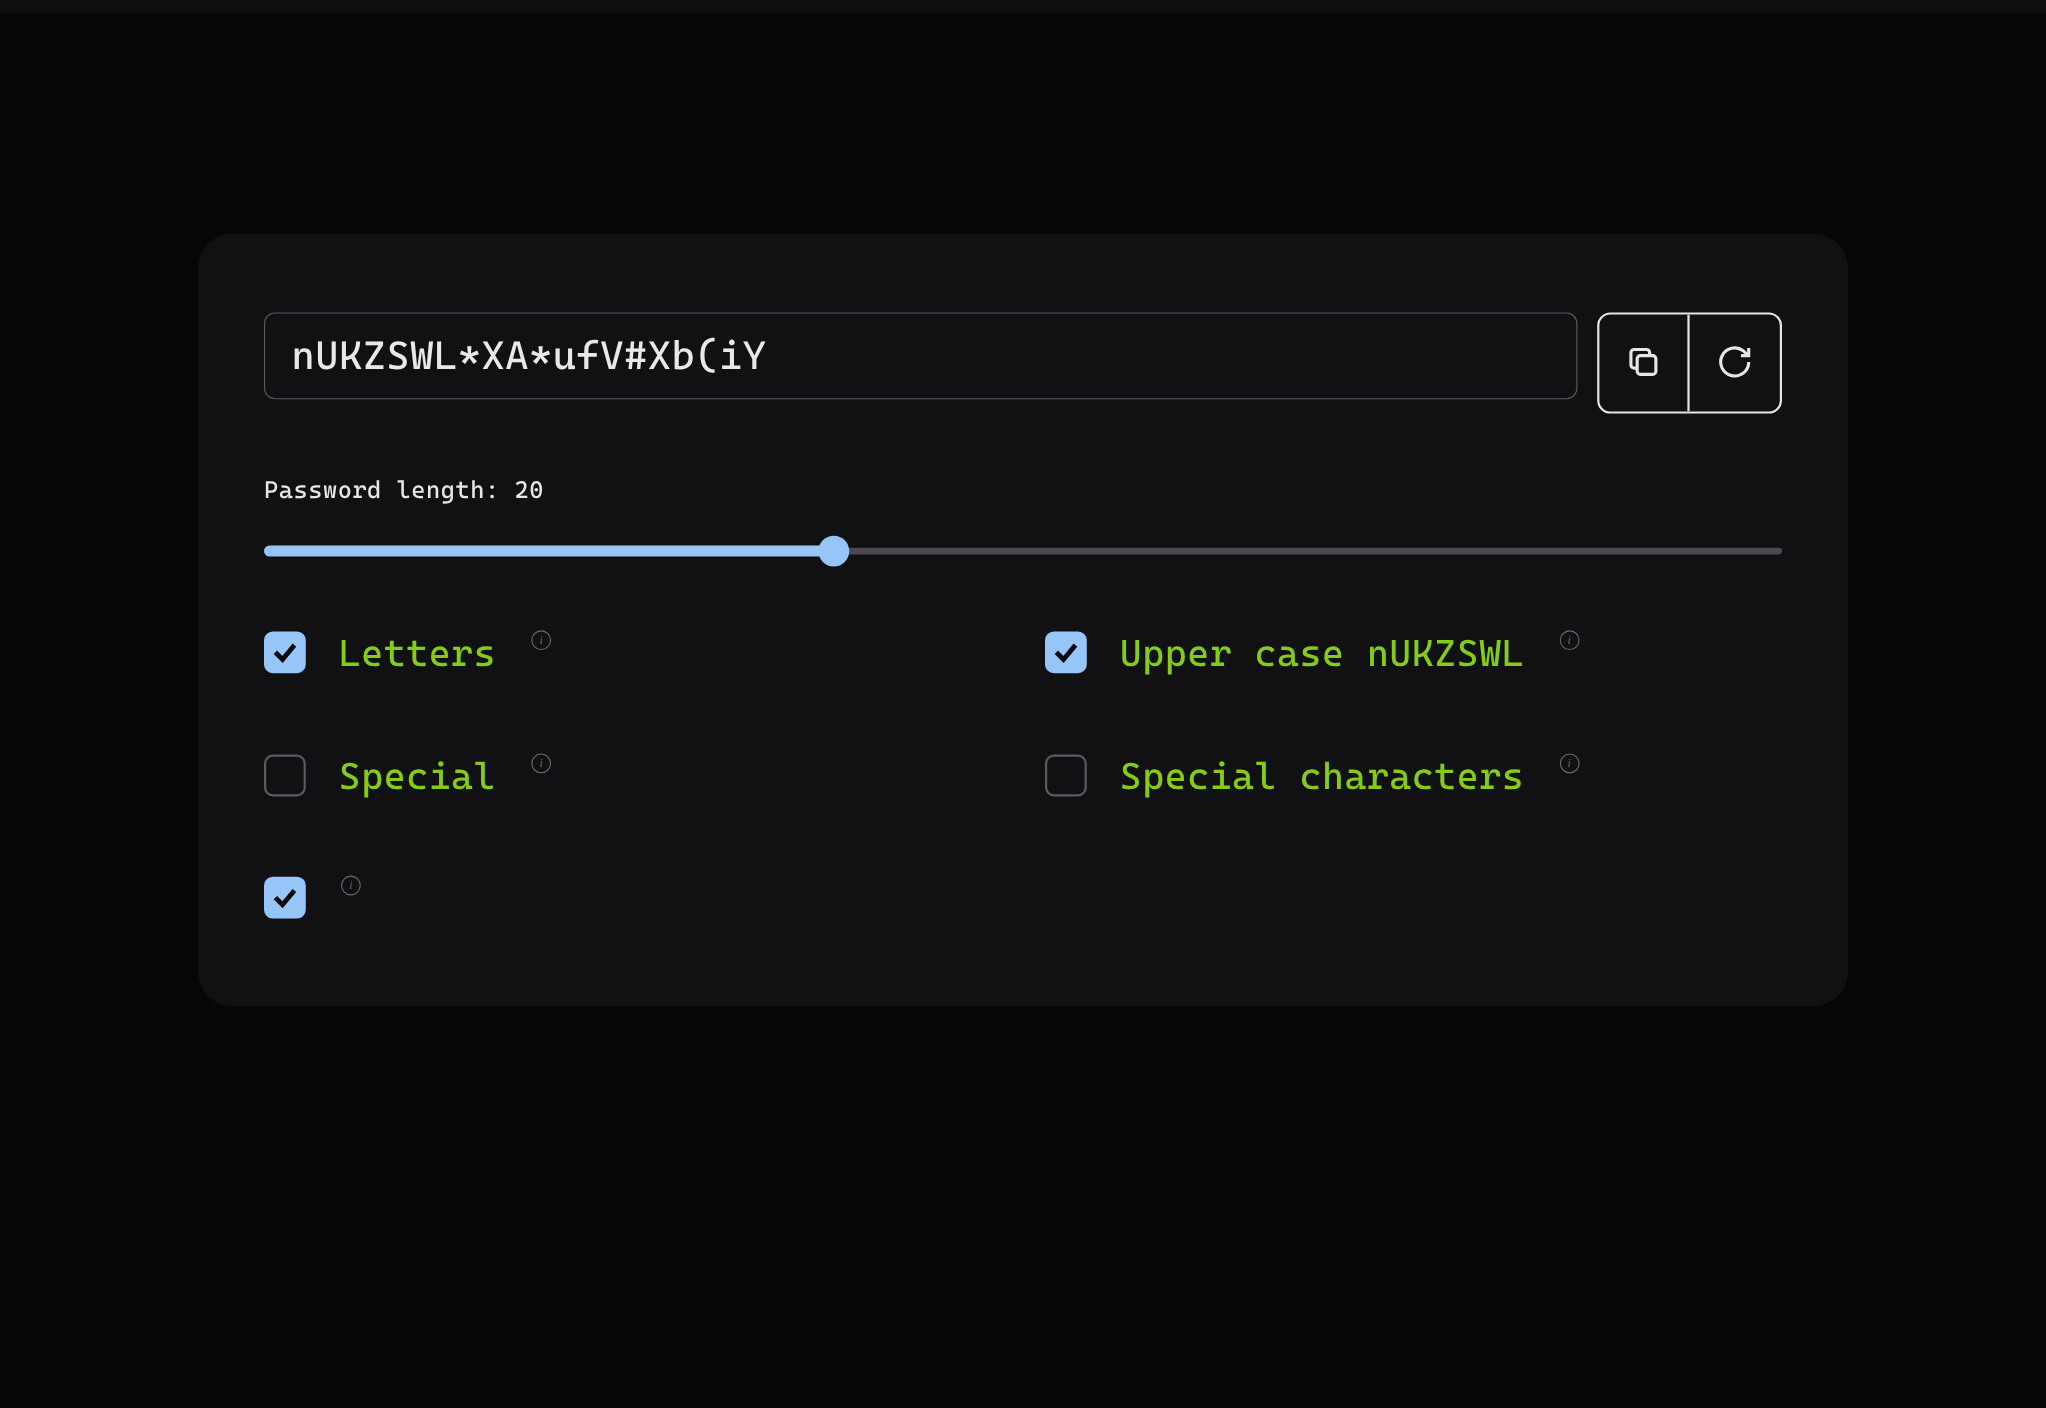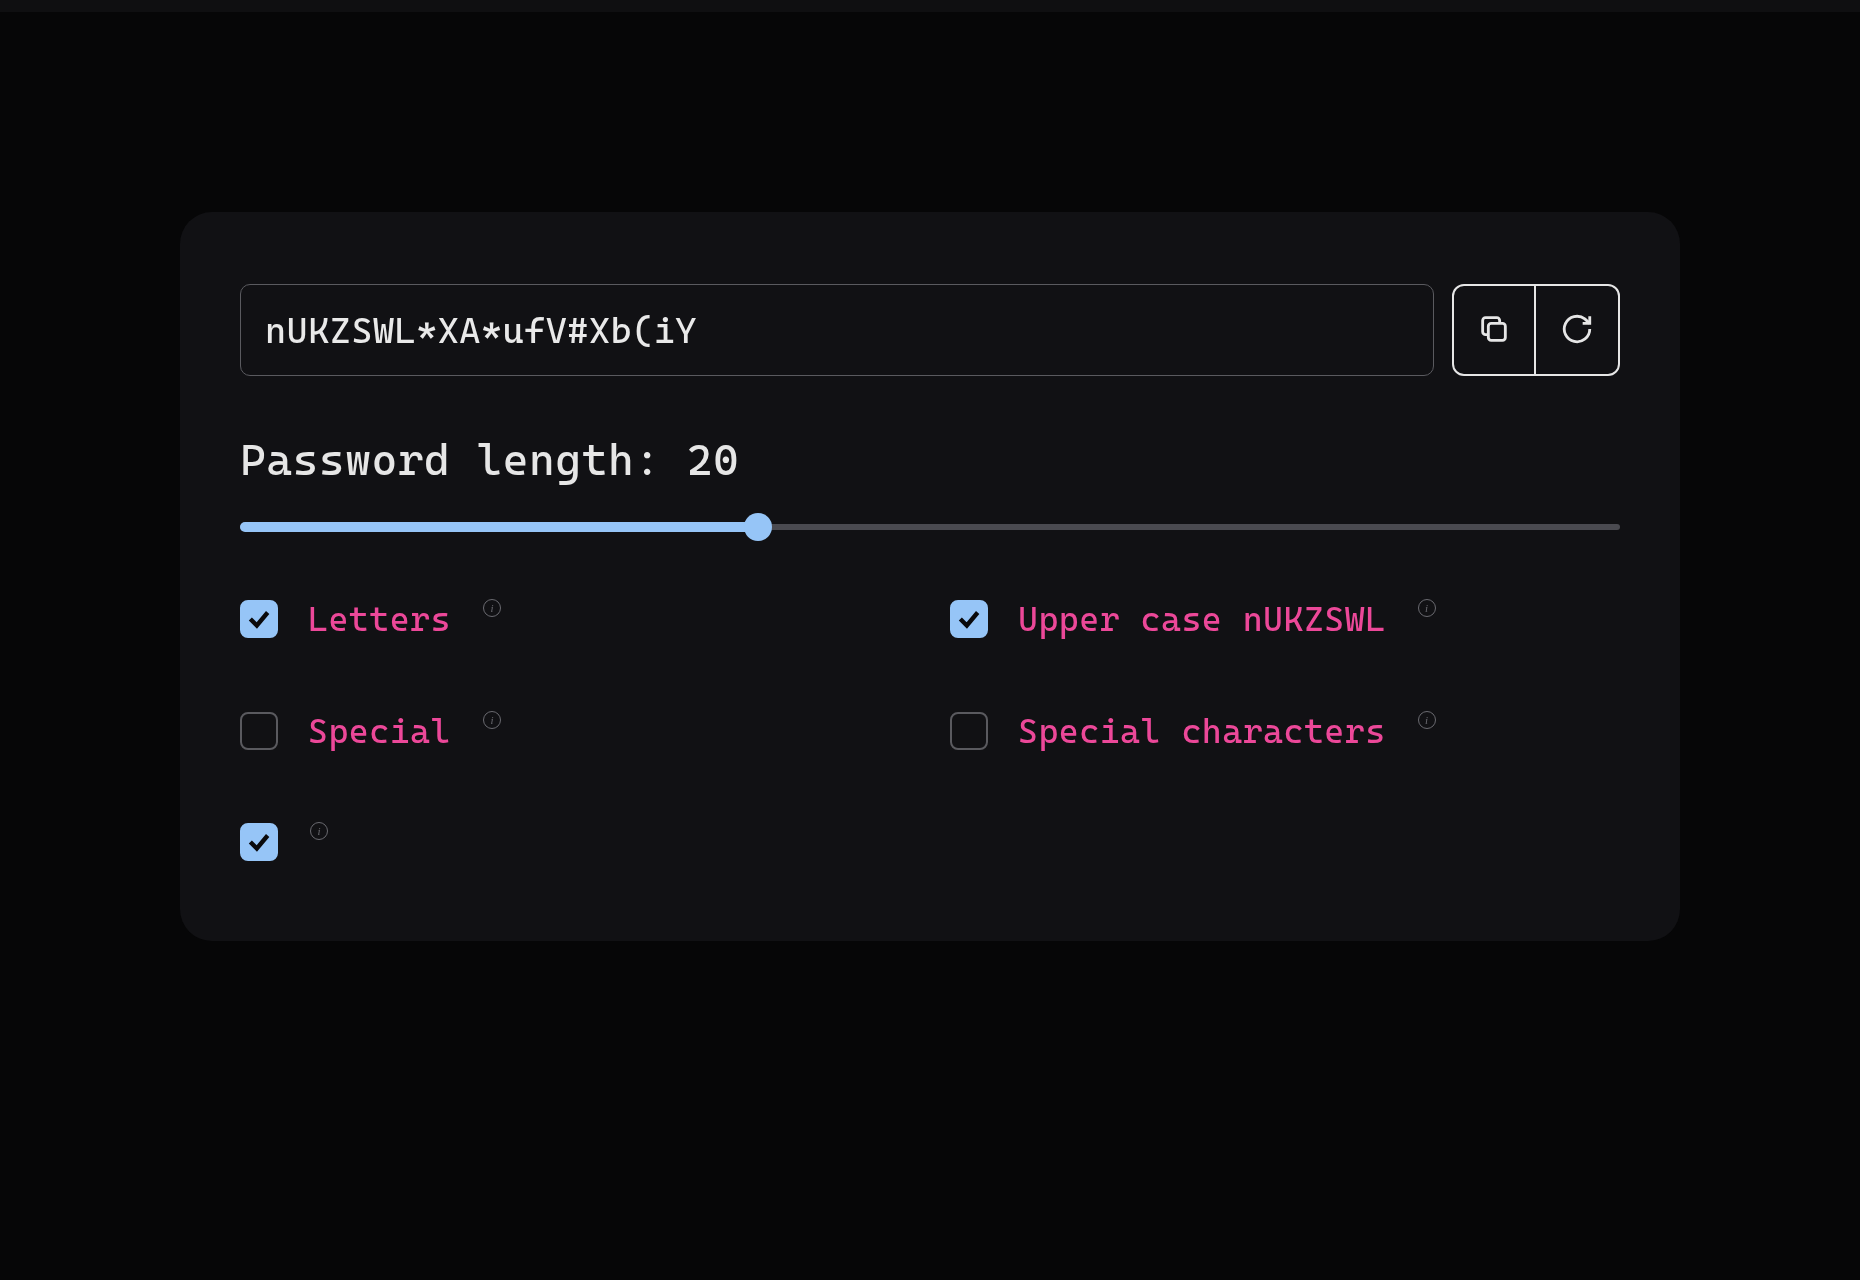--- a/index.html
+++ b/index.html
@@ -37,21 +37,21 @@
   .password-field {
     flex: 1;
     border: 1.5px solid #5a5a5f;
     border-radius: 10px;
     background: transparent;
     color: #e9e9e9;
     font-family: inherit;
     font-size: 36px;
     letter-spacing: 0.5px;
     padding: 18px 24px;
-    height: 92px;
+    height: 79px;
     outline: none;
   }
   .action-group {
     display: flex;
     border: 2.5px solid #e6e6e6;
     border-radius: 12px;
     overflow: hidden;
     margin-left: 18px;
     height: 92px;
   }
@@ -72,21 +72,21 @@
     width: 34px;
     height: 34px;
     stroke: #e6e6e6;
     stroke-width: 2;
     fill: none;
   }
   .length-section {
     margin-bottom: 60px;
   }
   .length-label {
-    font-size: 44px;
+    font-size: 22px;
     color: #e6e6e6;
     letter-spacing: 0.5px;
     margin-bottom: 30px;
     font-weight: 400;
   }
   .slider-wrap {
     position: relative;
     height: 24px;
     display: flex;
     align-items: center;
@@ -152,21 +152,21 @@
     stroke: #0a0a0c;
     stroke-width: 4;
     fill: none;
     display: none;
   }
   .checkbox.checked svg {
     display: block;
   }
   .option-label {
     font-size: 34px;
-    color: #ec4899;
+    color: #84cc16;
     letter-spacing: 0.5px;
   }
   .info-icon {
     width: 18px;
     height: 18px;
     border: 1.5px solid #6a6a70;
     border-radius: 50%;
     display: flex;
     align-items: center;
     justify-content: center;

